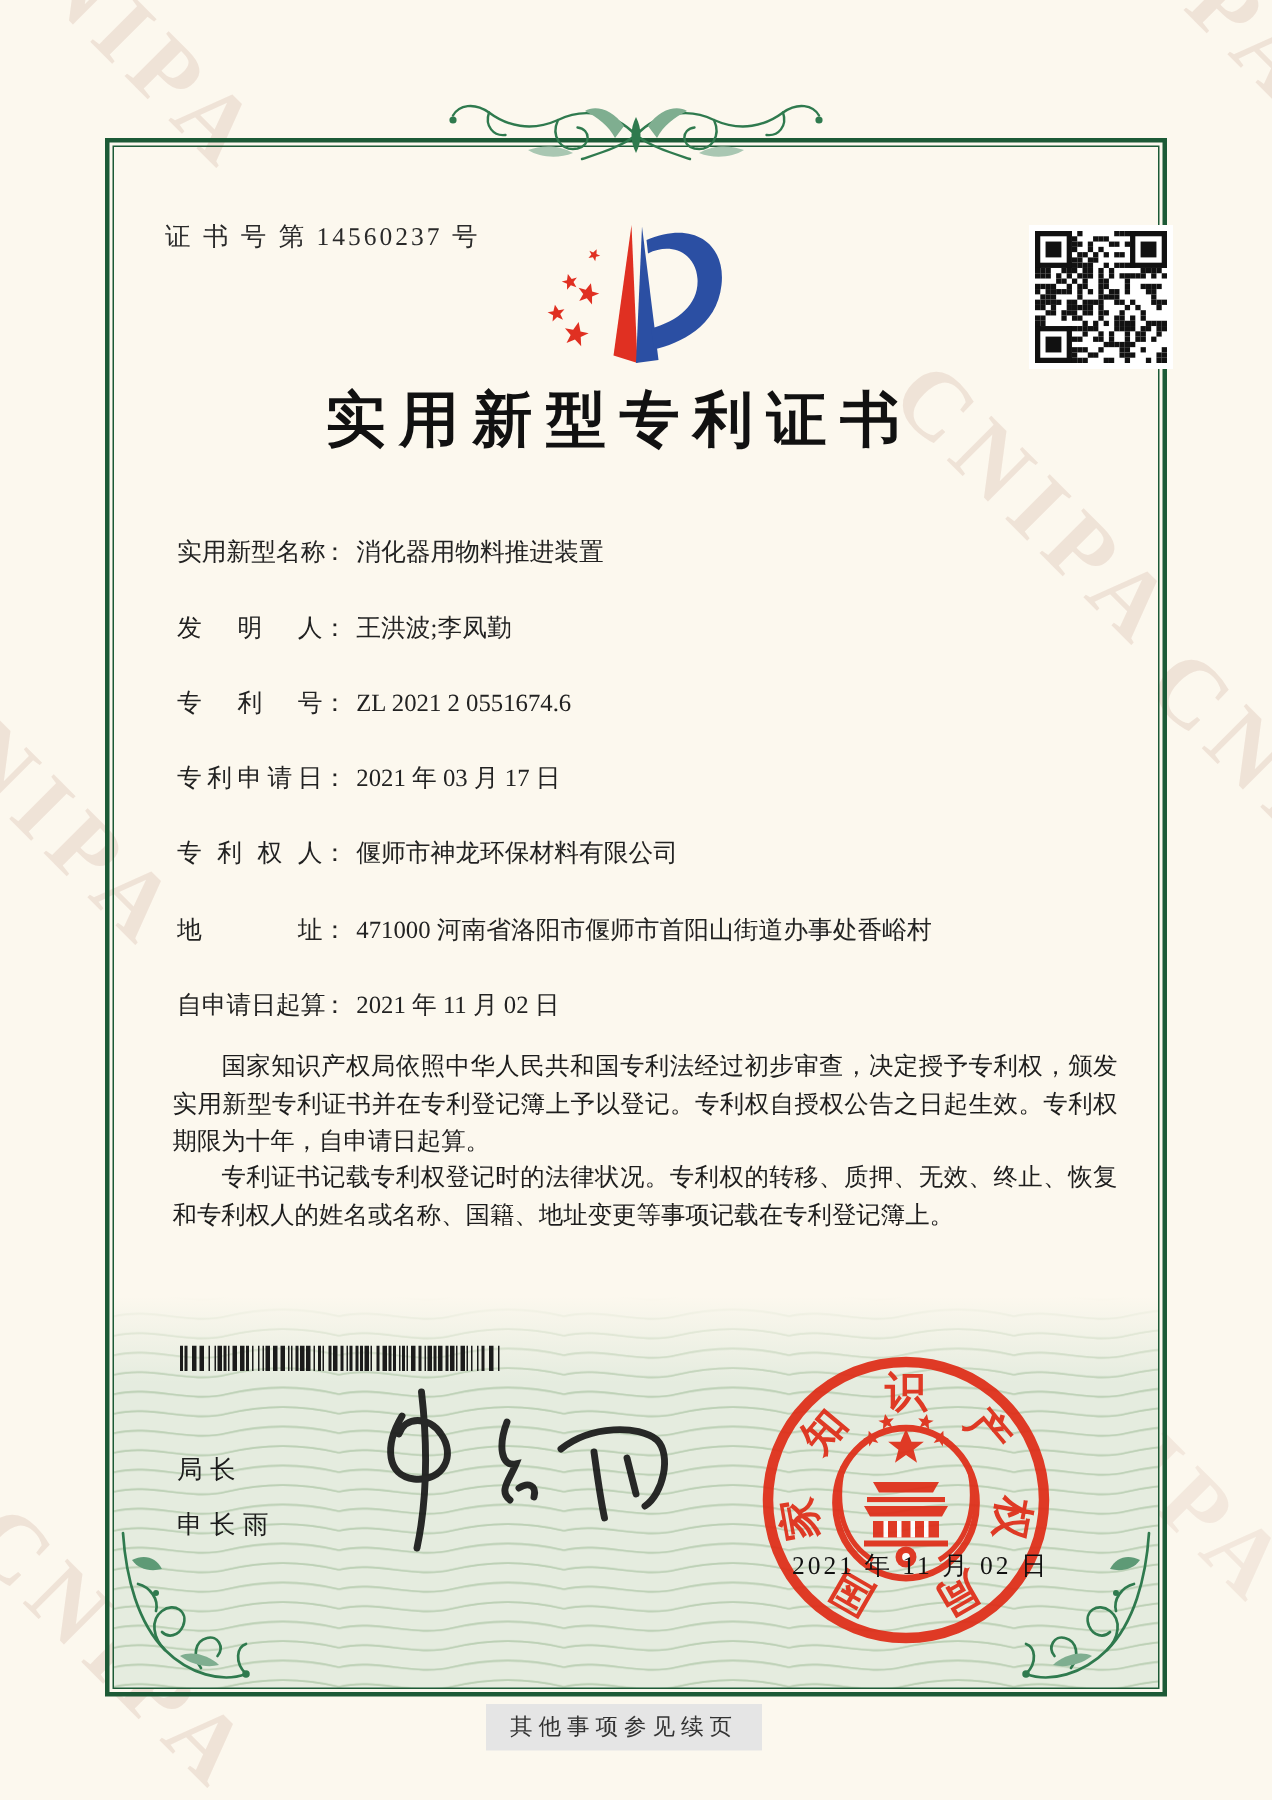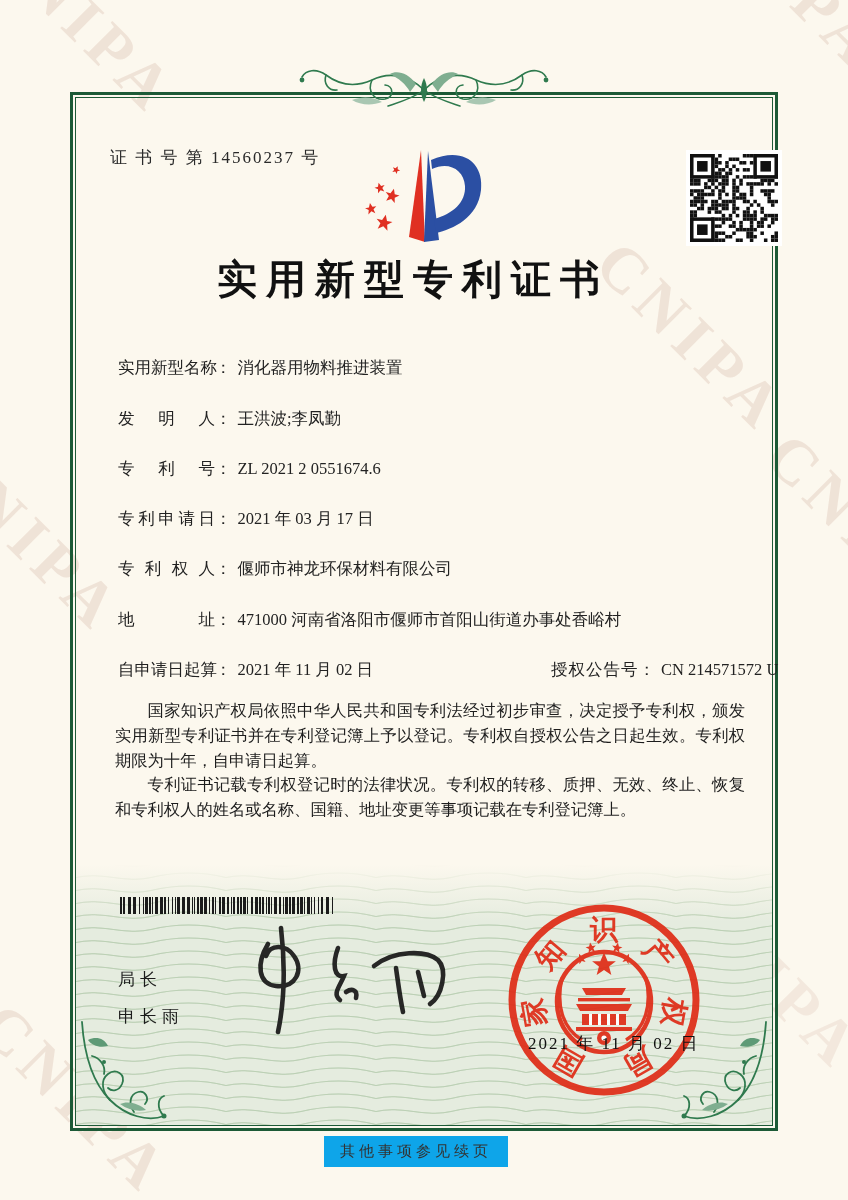--- a/index.html
+++ b/index.html
@@ -67,21 +67,21 @@
   .commissioner-name{position:absolute;left:118px;top:1005px;z-index:7;font-size:17px;
       letter-spacing:5px;color:#1c1c1c;}
   .signature{position:absolute;left:228px;top:922px;z-index:7;}
   .seal{position:absolute;left:506px;top:902px;z-index:6;}
   .seal-date{position:absolute;left:528px;top:1032px;z-index:8;font-size:17px;
       letter-spacing:2px;color:#111;white-space:nowrap;}
 
   
   .page-info{position:absolute;left:0;top:1095px;width:848px;text-align:center;z-index:7;
       font-size:14.5px;letter-spacing:3px;color:#222;}
-  .cont-note{position:absolute;left:324px;top:1136px;z-index:6;background:#0ea5e9;
+  .cont-note{position:absolute;left:324px;top:1136px;z-index:6;background:#e5e5e5;
       padding:6px 16px;font-size:15px;letter-spacing:4px;color:#333;}
 </style>
 </head>
 <body>
 
 <div class="page">
 
   <span class="wm wm1">CNIPA</span>
   <span class="wm wm2">CNIPA</span>
   <span class="wm wm3">CNIPA</span>
@@ -433,23 +433,20 @@
     <span class="flabel">专利申请日</span><span class="fcolon">：</span><span>2021 年 03 月 17 日</span>
   </div>
   <div class="frow r5">
     <span class="flabel">专利权人</span><span class="fcolon">：</span><span>偃师市神龙环保材料有限公司</span>
   </div>
   <div class="frow r6">
     <span class="flabel">地址</span><span class="fcolon">：</span><span>471000 河南省洛阳市偃师市首阳山街道办事处香峪村</span>
   </div>
   <div class="frow r7">
     <span class="flabel">自申请日起算</span><span class="fcolon">：</span><span>2021 年 11 月 02 日</span>
-    <span class="grant-no">
-      <span class="gn-label">授权公告号</span><span class="fcolon">：</span><span>CN 214571572 U</span>
-    </span>
   </div>
 
   <div class="paras">
     <p>国家知识产权局依照中华人民共和国专利法经过初步审查，决定授予专利权，颁发实用新型专利证书并在专利登记簿上予以登记。专利权自授权公告之日起生效。专利权期限为十年，自申请日起算。</p>
     <p>专利证书记载专利权登记时的法律状况。专利权的转移、质押、无效、终止、恢复和专利权人的姓名或名称、国籍、地址变更等事项记载在专利登记簿上。</p>
   </div>
 
   <svg id="bcsvg" class="barcode" width="218" height="17" viewBox="0 0 218 17">
       <rect x="0" y="0" width="2" height="17" fill="#1b1b1b"></rect>
       <rect x="3" y="0" width="2" height="17" fill="#1b1b1b"></rect>

